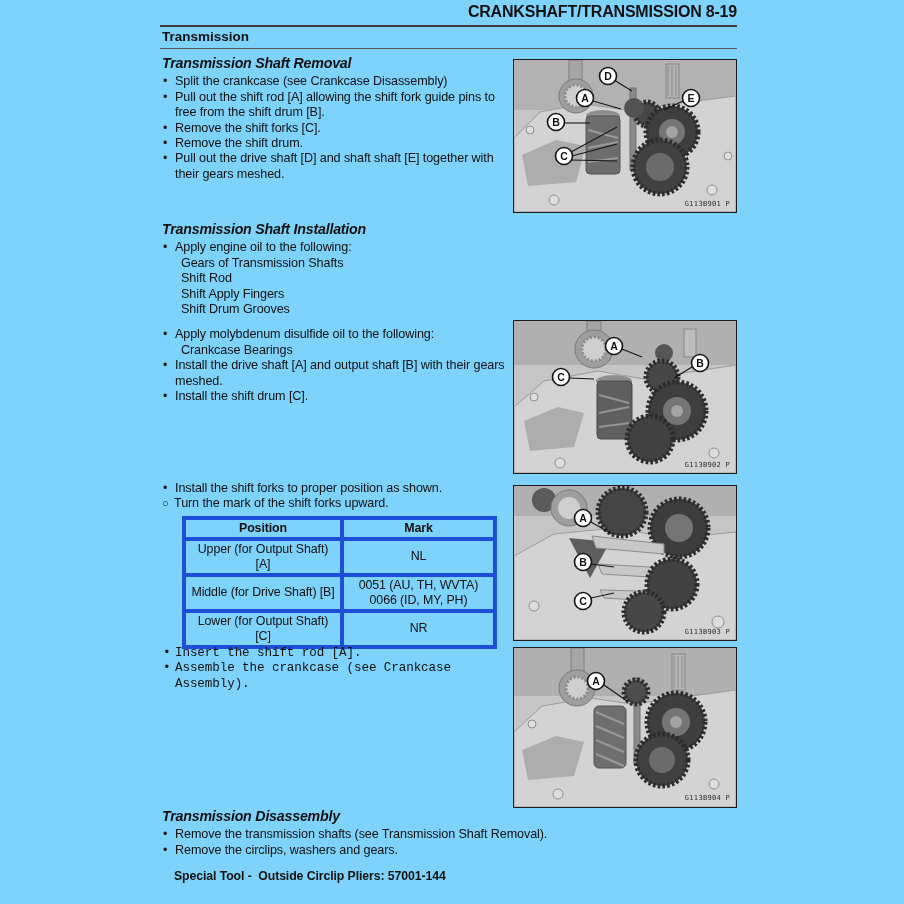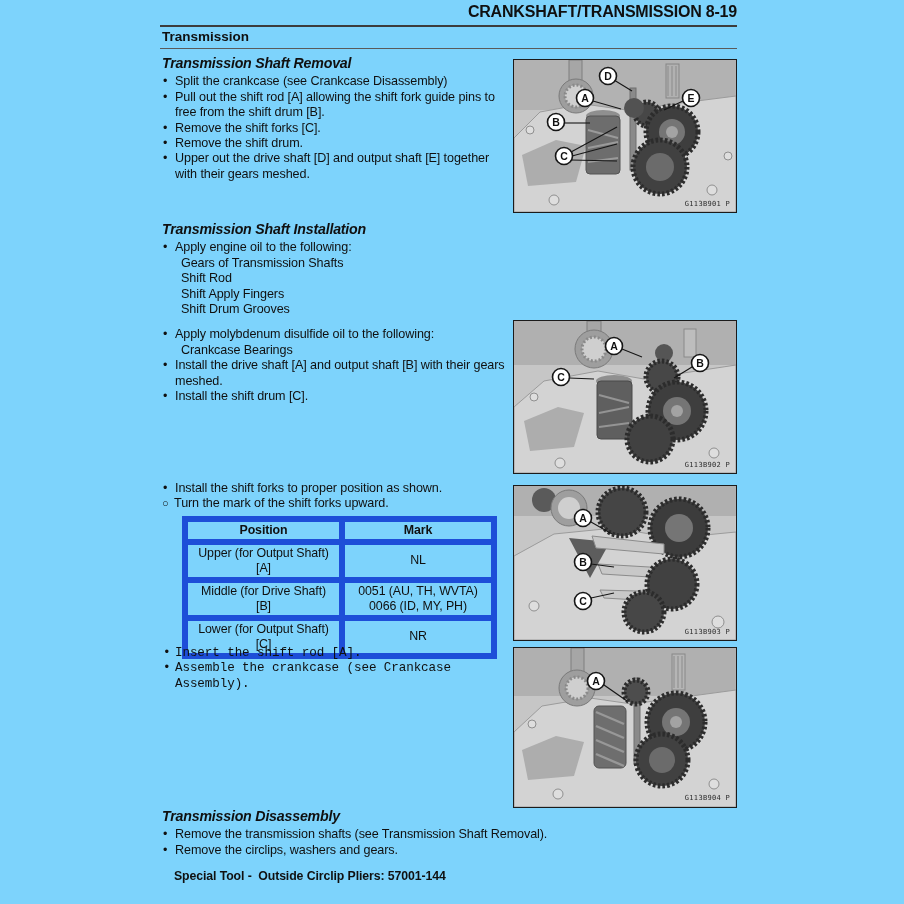--- a/index.html
+++ b/index.html
@@ -17,21 +17,21 @@
   .sec h3 { font-size:14.2px; font-style:italic; font-weight:bold; letter-spacing:-0.2px; margin-bottom:3px; }
   .b { position:relative; padding-left:13px; }
   .b::before { content:"\2022"; position:absolute; left:1px; top:0; }
   .b.circ { padding-left:12px; }
   .b.circ::before { content:"\25CB"; left:0; font-size:11px; }
   .sub { padding-left:19px; }
   .gap-top { margin-top:10px; }
 
   table.marks { border-collapse:collapse; margin:4px 0 0 20px; width:315px;
                 font-size:12.4px; line-height:15px; }
-  table.marks th, table.marks td { border:6px solid #1d4ed8; text-align:center;
+  table.marks th, table.marks td { border:4px solid #1d4ed8; text-align:center;
                 vertical-align:middle; padding:1px 4px; }
   table.marks th { font-weight:bold; height:19px; }
   table.marks td { height:19px; }
   td.multiline { white-space:pre-line; }
   col.c1 { width:160px; } col.c2 { width:155px; }
 
   .special-tool { font-weight:bold; font-size:12.3px; padding-left:12px; margin-top:11px; white-space:pre-wrap; }
 
   .fig { position:absolute; left:513px; width:224px; border:1px solid #1b1b1b; background:#c6c6c6; line-height:0; }
   .fig svg { display:block; }
@@ -50,21 +50,21 @@
   <div class="rule-top"></div>
   <div class="section-label">Transmission</div>
   <div class="rule-mid"></div>
 
   <div class="sec" style="top:56px;">
     <h3>Transmission Shaft Removal</h3>
     <div class="b">Split the crankcase (see Crankcase Disassembly)</div>
     <div class="b">Pull out the shift rod [A] allowing the shift fork guide pins to free from the shift drum [B].</div>
     <div class="b">Remove the shift forks [C].</div>
     <div class="b">Remove the shift drum.</div>
-    <div class="b">Upper out the drive shaft [D] and output shaft [E] together with their gears meshed.</div>
+    <div class="b">Pull out the drive shaft [D] and shaft shaft [E] together with their gears meshed.</div>
   </div>
 
   <div class="sec" style="top:222px;">
     <h3>Transmission Shaft Installation</h3>
     <div class="b">Apply engine oil to the following:</div>
     <div class="sub">Gears of Transmission Shafts</div>
     <div class="sub">Shift Rod</div>
     <div class="sub">Shift Apply Fingers</div>
     <div class="sub">Shift Drum Grooves</div>
     <div class="b gap-top">Apply molybdenum disulfide oil to the following:</div>

